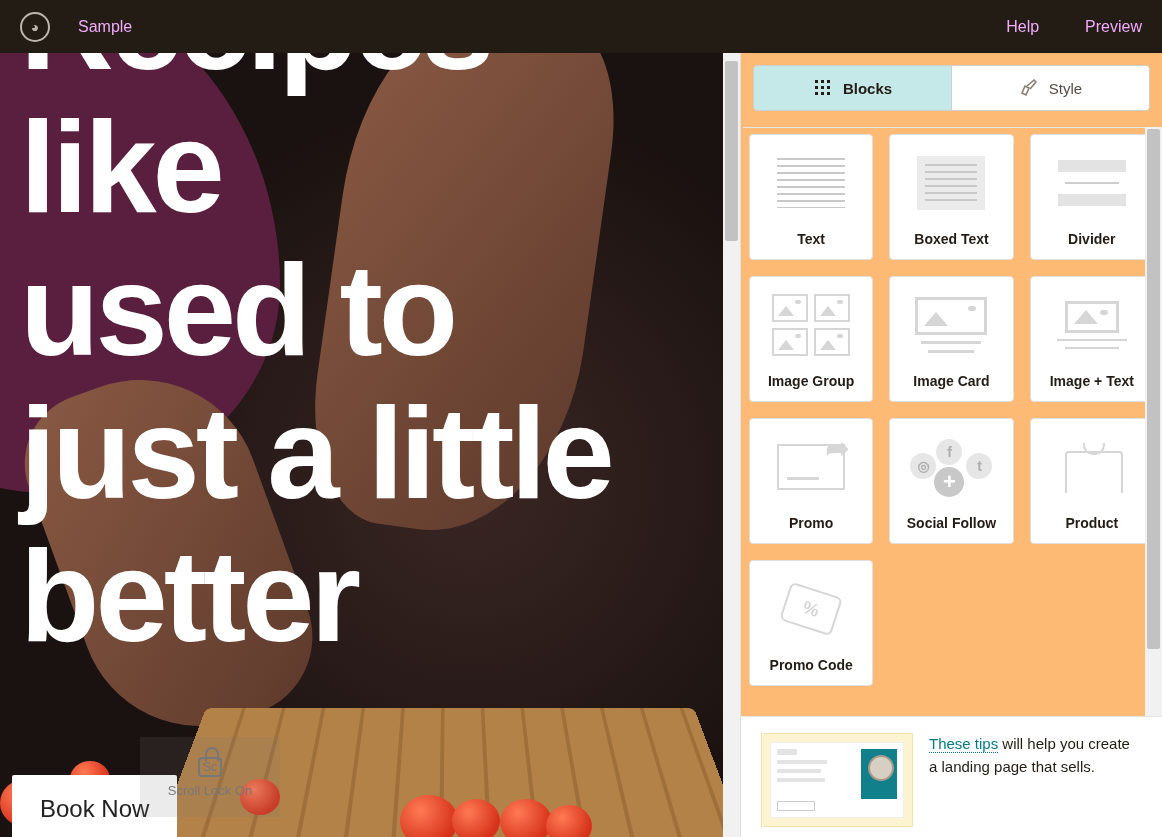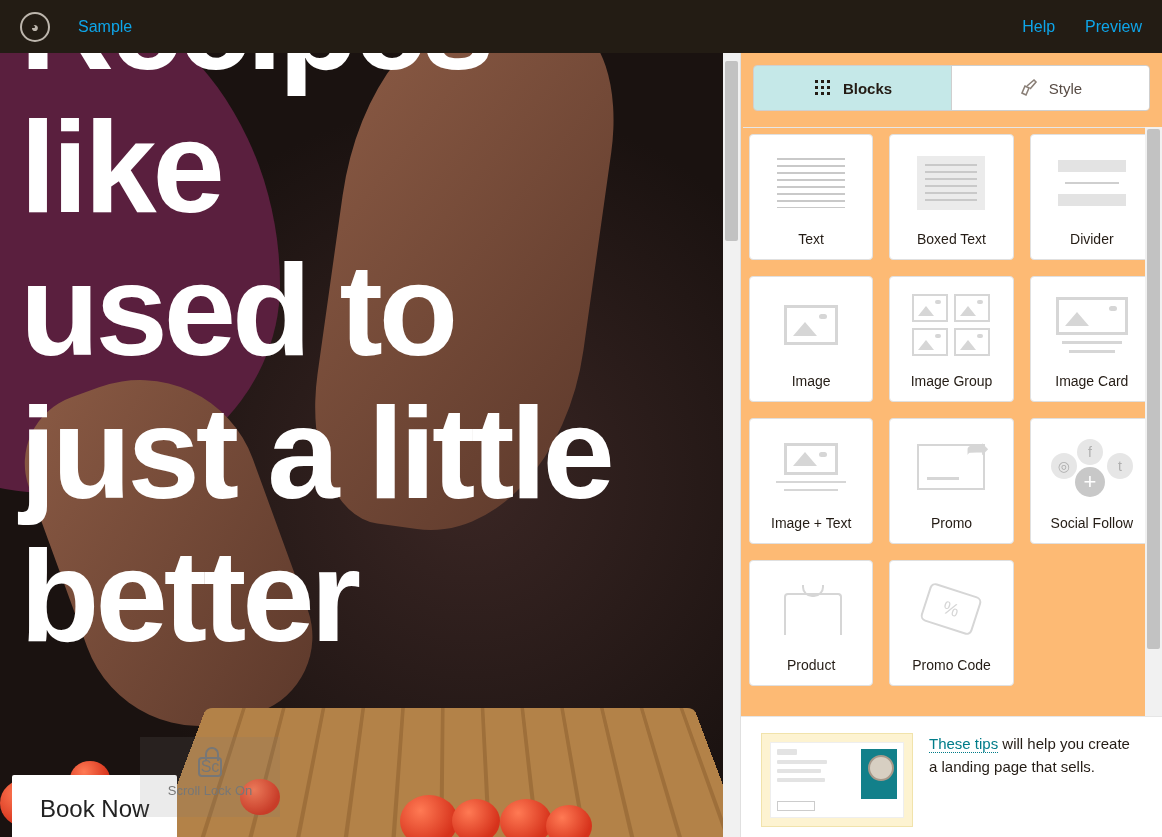--- a/index.html
+++ b/index.html
@@ -3,52 +3,52 @@
 <meta charset="utf-8">
 <style>
   * { box-sizing: border-box; margin: 0; padding: 0; }
   body { font-family: "Helvetica Neue", Helvetica, Arial, sans-serif; background: #f2f2f2; color: #241c15; width: 1162px; height: 837px; overflow: hidden; position: relative; }
 
   
   .topbar { height: 53px; background: #231c14; display: flex; align-items: center; justify-content: space-between; padding: 0 20px; }
   .topbar-left { display: flex; align-items: center; gap: 28px; }
   .logo-circle { width: 30px; height: 30px; border: 2px solid #bdb6ad; border-radius: 50%; display:flex; align-items:center; justify-content:center; }
   .logo-inner { font-size: 14px; color:#bdb6ad; line-height:1; }
-  .topbar a { color: #0ea5e9; text-decoration: none; font-size: 16px; }
-  .topbar-right { display: flex; gap: 30px; }
+  .topbar a { color: #f0abfc; text-decoration: none; font-size: 16px; }
+  .topbar-right { display: flex; gap: 46px; }
 
   
   .main { display: flex; height: calc(837px - 53px); }
   .canvas-wrap { width: 740px; position: relative; background:#efefef; }
   .canvas-scroll { position:absolute; right:0; top:0; width:17px; height:100%; background:#f1f1f1; }
   .canvas-scroll-thumb { position:absolute; left:2px; width:13px; background:#c2c2c2; border-radius:2px; }
   .panel { flex:1; background:#fdba74; border-left:1px solid #e0e0e0; position:relative; display:flex; flex-direction:column; }
 
   
   .preview { width:723px; height:100%; background:#241a19; background-image: radial-gradient(circle at 65% 55%, #3a2624 0%, #1a1210 60%); position:relative; overflow:hidden; }
   .arm1 { position:absolute; width:260px; height:520px; background: linear-gradient(120deg,#8a5a44 0%, #5d392b 100%); border-radius: 120px 60px 140px 80px / 200px 120px 200px 140px; right:130px; top:-40px; transform:rotate(8deg); }
   .torso { position:absolute; width:460px; height:520px; background:#5a1f3e; border-radius:40% 60% 50% 50% / 60% 60% 40% 40%; left:-180px; top:-80px; }
   .arm2 { position:absolute; width:220px; height:360px; background: linear-gradient(140deg,#8a5a44 0%, #5d392b 100%); border-radius:70px 120px 80px 120px; left:60px; top:320px; transform:rotate(-20deg); }
   .board { position:absolute; width:540px; height:200px; background: repeating-linear-gradient(90deg,#b38248,#b38248 40px,#9e6f3a 40px,#9e6f3a 44px); bottom:-40px; left:180px; transform: perspective(600px) rotateX(40deg); border-radius:8px; }
   .tomato { position:absolute; border-radius:50%; background: radial-gradient(circle at 35% 30%, #ff7a54, #d6321b 70%); }
   .hero-text { position:absolute; left:20px; top:-100px; color:#fff; font-weight:800; font-size:130px; line-height:1.1; letter-spacing:-4px; font-family: Arial, Helvetica, sans-serif; font-stretch: condensed; }
   .hero-line { display:block; }
   .book-btn { position:absolute; bottom:-6px; left:12px; background:#fff; color:#222; padding:20px 28px; font-size:24px; font-weight:500; border-radius:2px; }
   .scroll-lock { position:absolute; bottom:20px; left:140px; width:140px; height:80px; background:rgba(120,120,120,0.15); display:flex; flex-direction:column; align-items:center; justify-content:center; font-size:13px; color:#777; }
-  .lock-icon { width:24px; height:20px; border:2px solid #777; border-radius:4px; margin-bottom:6px; position:relative; font-size:16px; display:flex; align-items:center; justify-content:center; }
+  .lock-icon { width:24px; height:20px; border:2px solid #777; border-radius:4px; margin-bottom:6px; position:relative; font-size:12px; display:flex; align-items:center; justify-content:center; }
   .lock-icon::before { content:""; position:absolute; top:-12px; left:5px; width:10px; height:12px; border:2px solid #777; border-bottom:none; border-radius:8px 8px 0 0; }
 
   
   .tabs { display:flex; margin:12px 12px 16px; border:1px solid #cfcfcf; border-radius:4px; overflow:hidden; }
   .tab { flex:1; padding:12px; display:flex; gap:10px; align-items:center; justify-content:center; font-size:15px; cursor:pointer; background:#fff; color:#584c45; }
   .tab.active { background:#c5e8e8; font-weight:600; color:#241c15; }
   .tab + .tab { border-left:1px solid #cfcfcf; }
   .tab-icon { width:20px; height:20px; display:flex; align-items:center; justify-content:center; }
 
-  .blocks-scroll { flex:1; overflow:hidden; padding: 0 2px; position:relative; }
+  .blocks-scroll { flex:1; overflow:hidden; padding: 0 2px; position:relative;font-weight:bold; }
   .blocks-grid { display:grid; grid-template-columns: repeat(3, 1fr); gap:16px; padding: 6px 6px 16px; border-top:1px solid #e6e6e6; }
   .block-card { border:1px solid #e0e0e0; border-radius:4px; height:126px; display:flex; flex-direction:column; align-items:center; justify-content:flex-end; padding-bottom:12px; cursor:grab; background:#fff; }
   .block-icon-area { flex:1; display:flex; align-items:center; justify-content:center; width:100%; }
   .block-label { font-size:14px; color:#241c15; }
   .panel-scroll { position:absolute; right:0; top:0; width:17px; height:100%; background:#f1f1f1; }
   .panel-scroll-thumb { position:absolute; left:2px; width:13px; background:#c2c2c2; border-radius:2px; }
 
   
   .ico { background:#fff; display:flex; align-items:center; justify-content:center; }
   .ico-text { width:68px; height:50px; background: repeating-linear-gradient(#c9c9c9, #c9c9c9 2px, transparent 2px, transparent 7px); }
@@ -204,26 +204,20 @@
           <div class="block-icon-area">
               <div class="ico ico-divider">
                 <div class="bar"></div>
                 <div class="line"></div>
                 <div class="bar"></div>
               </div>
             </div>
           <div class="block-label">Divider</div>
         </div>
 
-        <div class="block-card">
-          <div class="block-icon-area">
-              <div class="ico ico-image"></div>
-            </div>
-          <div class="block-label">Image</div>
-        </div>
 
         <div class="block-card">
           <div class="block-icon-area">
               <div class="ico ico-imggroup">
                 <div class="ico-image"></div>
                 <div class="ico-image"></div>
                 <div class="ico-image"></div>
                 <div class="ico-image"></div>
               </div>
             </div>

